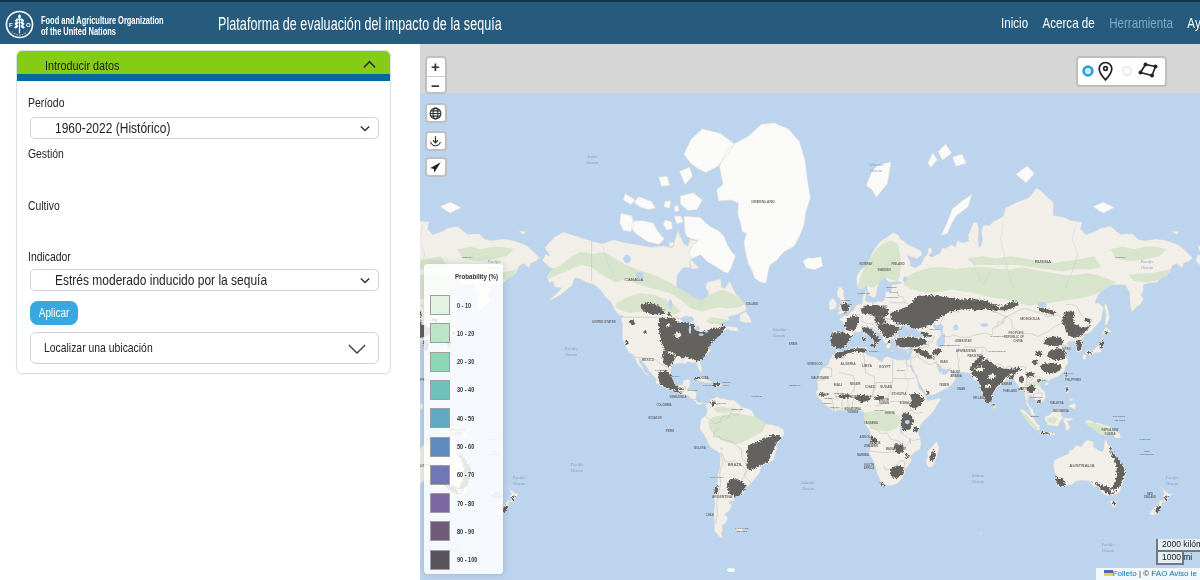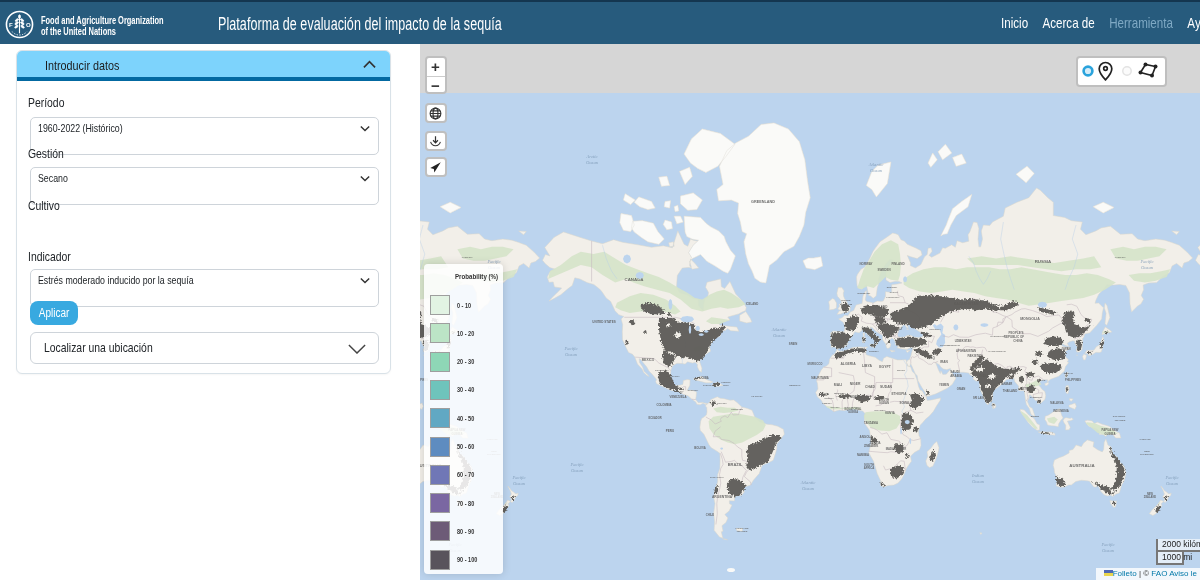--- a/index.html
+++ b/index.html
@@ -8,24 +8,24 @@
 #hdr{position:absolute;left:0;top:0;width:1200px;height:44px;background:#275b7d;border-top:2px solid #143650}
 #logo{position:absolute;left:5px;top:8px}
 .orgtxt{position:absolute;left:41px;top:12.5px;color:#fff;font-size:10.8px;font-weight:bold;line-height:11.5px;letter-spacing:0px;transform:scale(0.69,1);transform-origin:left top}
 #title{position:absolute;left:218px;top:12px;color:#fff;font-size:17.5px;font-weight:400;letter-spacing:0.1px;transform:scale(0.715,1);transform-origin:left top}
 #nav{position:absolute;left:1001px;top:13px;white-space:nowrap;font-size:14.5px;transform:scale(0.8,1);transform-origin:left top}
 #nav span{margin-left:18px;color:#fff}
 #nav .act{color:#7fa9c4}
 #nav span:first-child{margin-left:0}
 #side{position:absolute;left:0;top:44px;width:420px;height:536px;background:#fff}
 #card{position:absolute;left:16px;top:6px;width:375px;height:324px;border:1px solid #d9e2e8;border-radius:6px;background:#fff;box-shadow:0 1px 2px rgba(0,0,0,.04)}
-#cardhd{height:30px;background:#7dd3fc;border-radius:5px 5px 0 0;border-bottom:4px solid #0369a1;font-size:13.5px;color:#1c1c1c;line-height:30px;padding-left:28px;position:relative}
+#cardhd{height:30px;background:#84cc16;border-radius:5px 5px 0 0;border-bottom:7px solid #0369a1;font-size:13.5px;color:#1c1c1c;line-height:30px;padding-left:28px;position:relative}
 #cardhd svg{position:absolute;right:14px;top:9px}
 .lbl{position:absolute;left:11px;font-size:13px;color:#212529}
-.sel{position:absolute;left:13px;width:349px;height:38px;border:1px solid #ced4da;border-radius:5px;background:#fff;font-size:11px;color:#212529;line-height:20px;padding-left:7px}
+.sel{position:absolute;left:13px;width:349px;height:22px;border:1px solid #ced4da;border-radius:5px;background:#fff;font-size:15px;color:#212529;line-height:20px;padding-left:24px}
 .sel svg{position:absolute;right:8px;top:7px}
 #aplicar{position:absolute;left:13px;top:250px;width:48px;height:24px;background:#38a9e0;border-radius:8px;color:#fff;font-size:12.5px;text-align:center;line-height:24px}
 #locbox{position:absolute;left:13px;top:281px;width:349px;height:32px;border:1px solid #ced4da;border-radius:6px;font-size:13px;color:#212529;line-height:30px;padding-left:13px}
 #locbox svg{position:absolute;right:12px;top:11px}
 #mapwrap{position:absolute;left:420px;top:44px;width:780px;height:536px}
 .ctl{position:absolute;background:#fff;border:2px solid rgba(0,0,0,.25);border-radius:4px}
 #zoomctl{left:4.5px;top:12px;width:22px;height:38px}
 #zoomctl .zi{height:18px;text-align:center;font-size:15px;font-weight:bold;color:#333;line-height:17px}
 #zoomctl .zi+.zi{border-top:1px solid #ccc}
 #globebtn{left:4.5px;top:59px;width:22px;height:20px}
@@ -587,23 +587,20 @@
 <div id="side">
 <div id="card">
 <div id="cardhd"><i class="tx">Introducir datos</i><svg width="13" height="9" viewBox="0 0 14 9" fill="none" stroke="#333" stroke-width="1.8">
           <path d="M1 7.5L7 1.5l6 6"></path>
         </svg></div>
 <div class="lbl" style="top:44px"><i class="tx">Período</i></div>
 <div class="sel" style="top:66px"><i class="tx">1960-2022 (Histórico)</i><svg width="10" height="7" viewBox="0 0 12 8" fill="none" stroke="#333" stroke-width="1.7">
           <path d="M1 1.5l5 5 5-5"></path>
         </svg></div>
 <div class="lbl" style="top:95px"><i class="tx">Gestión</i></div>
-<div class="sel" style="top:116px"><i class="tx">Secano</i><svg width="10" height="7" viewBox="0 0 12 8" fill="none" stroke="#333" stroke-width="1.7">
-          <path d="M1 1.5l5 5 5-5"></path>
-        </svg></div>
 <div class="lbl" style="top:147px"><i class="tx">Cultivo</i></div>
 <div class="lbl" style="top:198px"><i class="tx">Indicador</i></div>
 <div class="sel" style="top:218px"><i class="tx">Estrés moderado inducido por la sequía</i><svg width="10" height="7" viewBox="0 0 12 8" fill="none" stroke="#333" stroke-width="1.7">
           <path d="M1 1.5l5 5 5-5"></path>
         </svg></div>
 <div id="aplicar"><i class="tx" style="transform-origin:center">Aplicar</i></div>
 <div id="locbox"><i class="tx">Localizar una ubicación</i><svg width="18" height="10" viewBox="0 0 20 11" fill="none" stroke="#444" stroke-width="1.6">
           <path d="M1 1l9 9 9-9"></path>
         </svg></div>
 </div>

